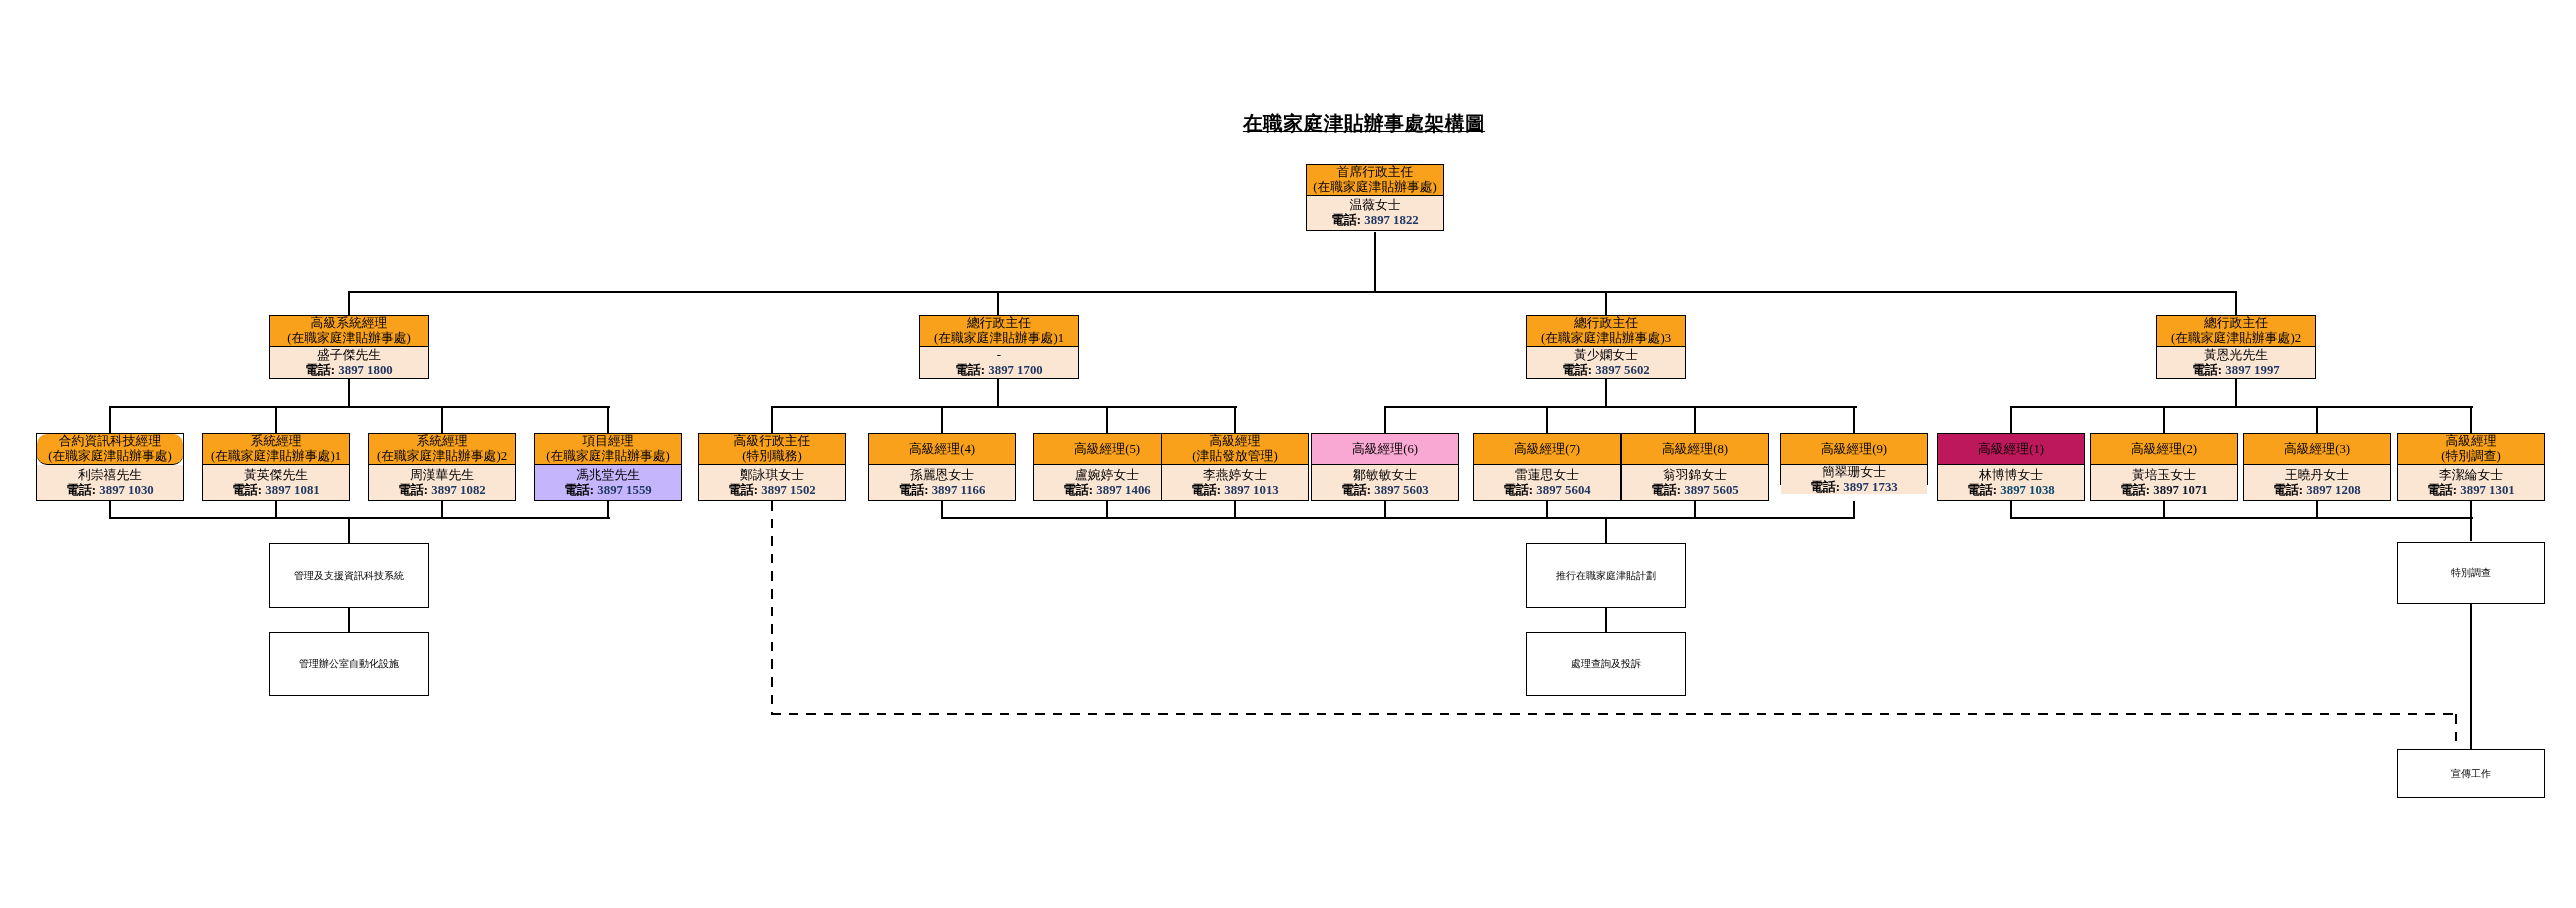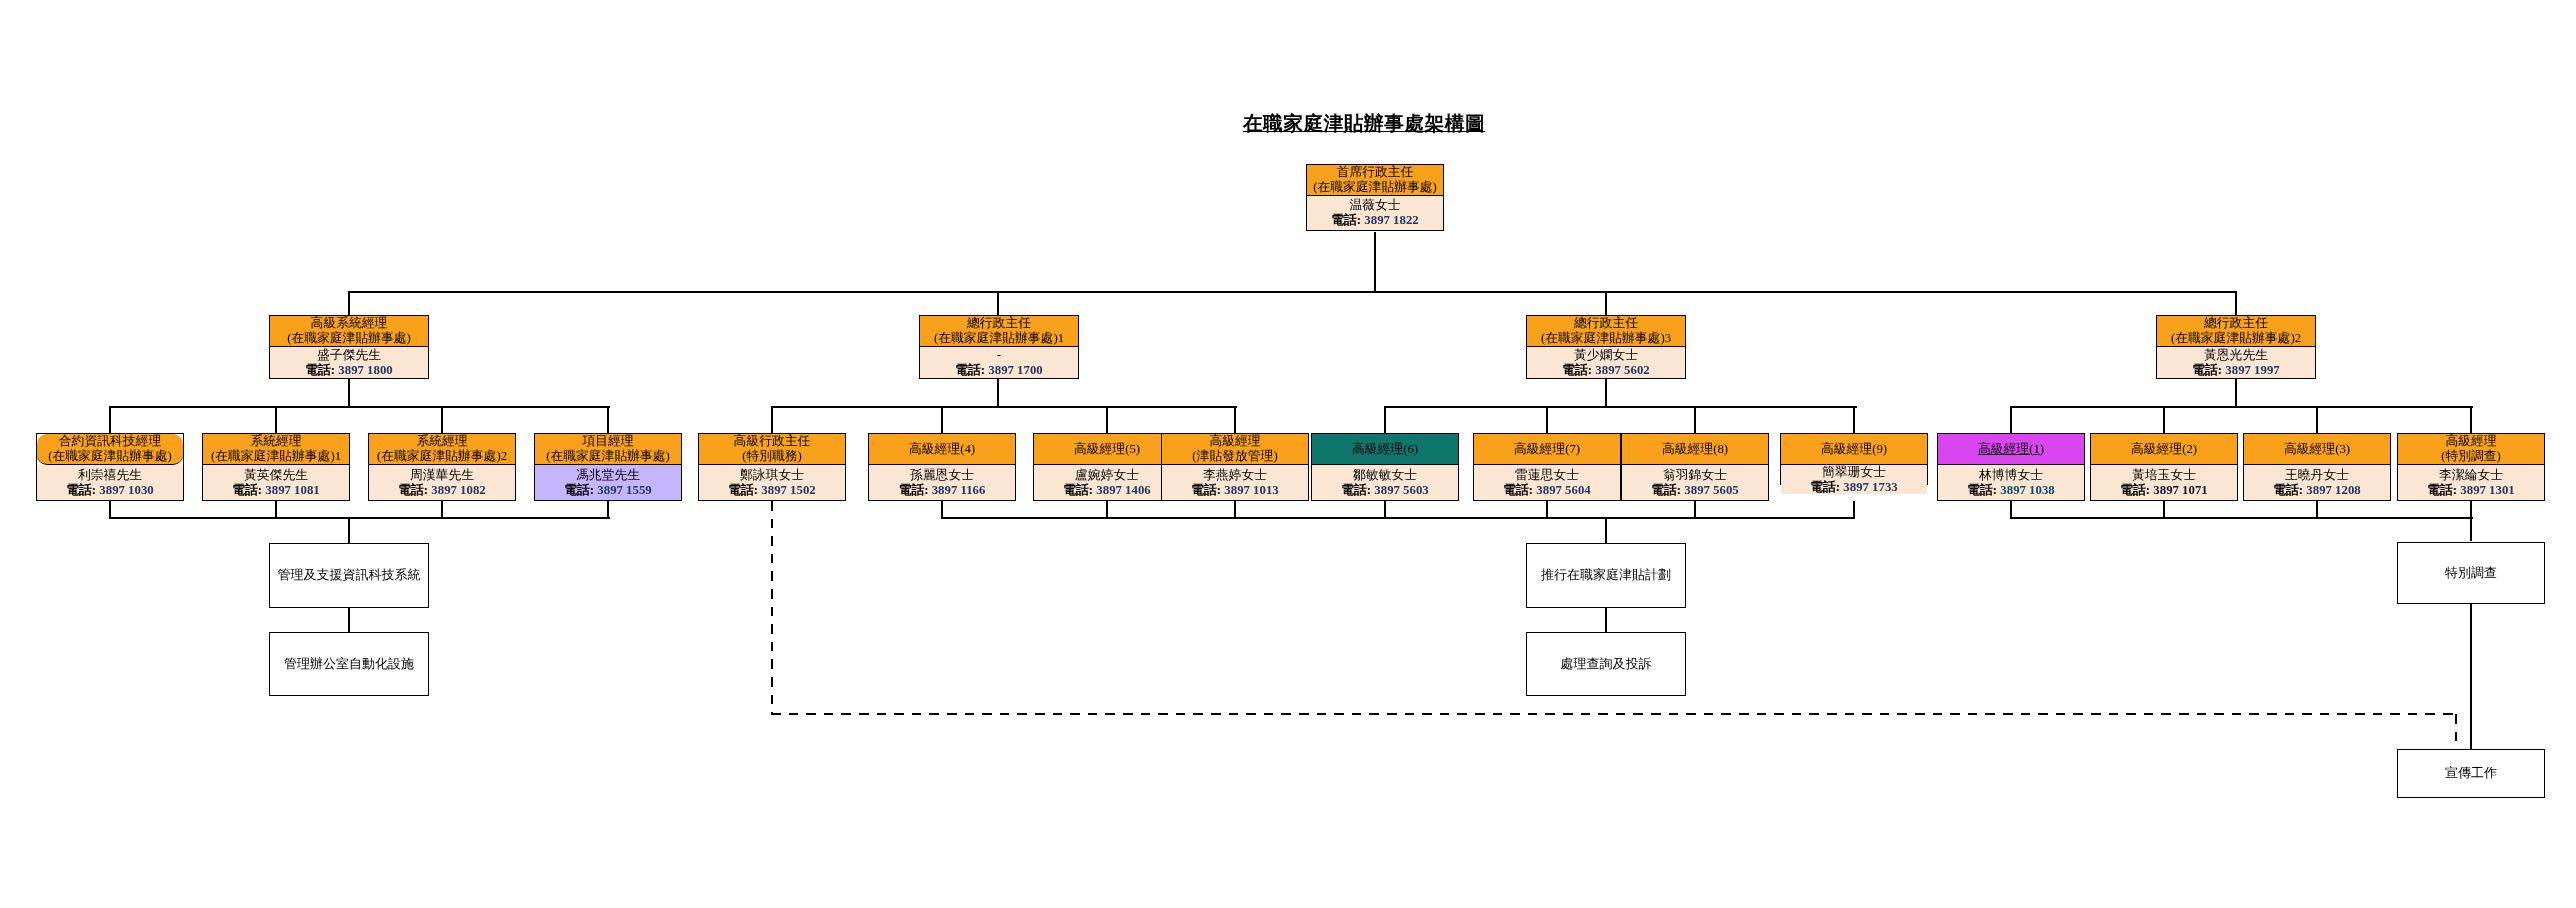--- a/index.html
+++ b/index.html
@@ -11,21 +11,21 @@
   .ob{position:absolute;border:1.6px solid #000;display:flex;flex-direction:column;background:#fff}
   .ob .hd{flex:0 0 31px;border-bottom:1.6px solid #000;display:flex;flex-direction:column;
           justify-content:center;align-items:center}
   .ob .bd{flex:1;display:flex;flex-direction:column;justify-content:center;align-items:center}
   .thin{border-width:1.1px}
   .thin .hd{border-bottom-width:1.1px}
   .t{font-size:12.8px;line-height:1.15;text-align:center;white-space:nowrap}
   .ph{font-weight:bold}
   .task{position:absolute;border:1.6px solid #000;background:#fff;display:flex;
         align-items:center;justify-content:center}
-  .task .t{font-size:13px}
+  .task .t{font-size:10px}
   .ln{position:absolute;background:#000}
   .v{width:1.6px}
   .h{height:1.6px}
   .dh{position:absolute;height:1.6px;background:repeating-linear-gradient(90deg,#000 0 9.6px,transparent 9.6px 17.6px)}
   .dv{position:absolute;width:1.6px;background:repeating-linear-gradient(180deg,#000 0 9.6px,transparent 9.6px 17.6px)}
 </style>
 </head>
 <body>
 
 <div id="canvas">
@@ -190,21 +190,21 @@
     <div class="hd" style="background: rgb(249, 161, 27);">
       <div class="t">高級經理</div>
       <div class="t">(津貼發放管理)</div>
     </div>
     <div class="bd" style="background: rgb(251, 229, 211);">
       <div class="t">李燕婷女士</div>
       <div class="t ph"><span>電話:</span> <span class="num" style="color: rgb(32, 56, 100);">3897 1013</span></div>
     </div>
   </div>
   <div class="ob thin" style="left:1311px;top:433px;width:148px;height:68px">
-    <div class="hd" style="background: #0f766e;">
+    <div class="hd" style="background: #f9a8d4;">
       <div class="t">高級經理(6)</div>
 
     </div>
     <div class="bd" style="background: rgb(251, 229, 211);">
       <div class="t">鄒敏敏女士</div>
       <div class="t ph"><span>電話:</span> <span class="num" style="color: rgb(32, 56, 100);">3897 5603</span></div>
     </div>
   </div>
   <div class="ob" style="left:1473px;top:433px;width:148px;height:68px">
     <div class="hd" style="background: rgb(249, 161, 27);">
@@ -230,21 +230,21 @@
     <div class="hd" style="background: rgb(249, 161, 27);">
       <div class="t">高級經理(9)</div>
 
     </div>
     <div class="bd" style="background: rgb(251, 229, 211);">
       <div class="t">簡翠珊女士</div>
       <div class="t ph"><span>電話:</span> <span class="num" style="color: rgb(32, 56, 100);">3897 1733</span></div>
     </div>
   </div>
   <div class="ob" style="left:1937px;top:433px;width:148px;height:68px">
-    <div class="hd" style="background: #d946ef; text-decoration: underline;">
+    <div class="hd" style="background: #be185d;">
       <div class="t">高級經理(1)</div>
 
     </div>
     <div class="bd" style="background: rgb(251, 229, 211);">
       <div class="t">林博博女士</div>
       <div class="t ph"><span>電話:</span> <span class="num" style="color: #0c4a6e;">3897 1038</span></div>
     </div>
   </div>
   <div class="ob" style="left:2090px;top:433px;width:148px;height:68px">
     <div class="hd" style="background: rgb(249, 161, 27);">

